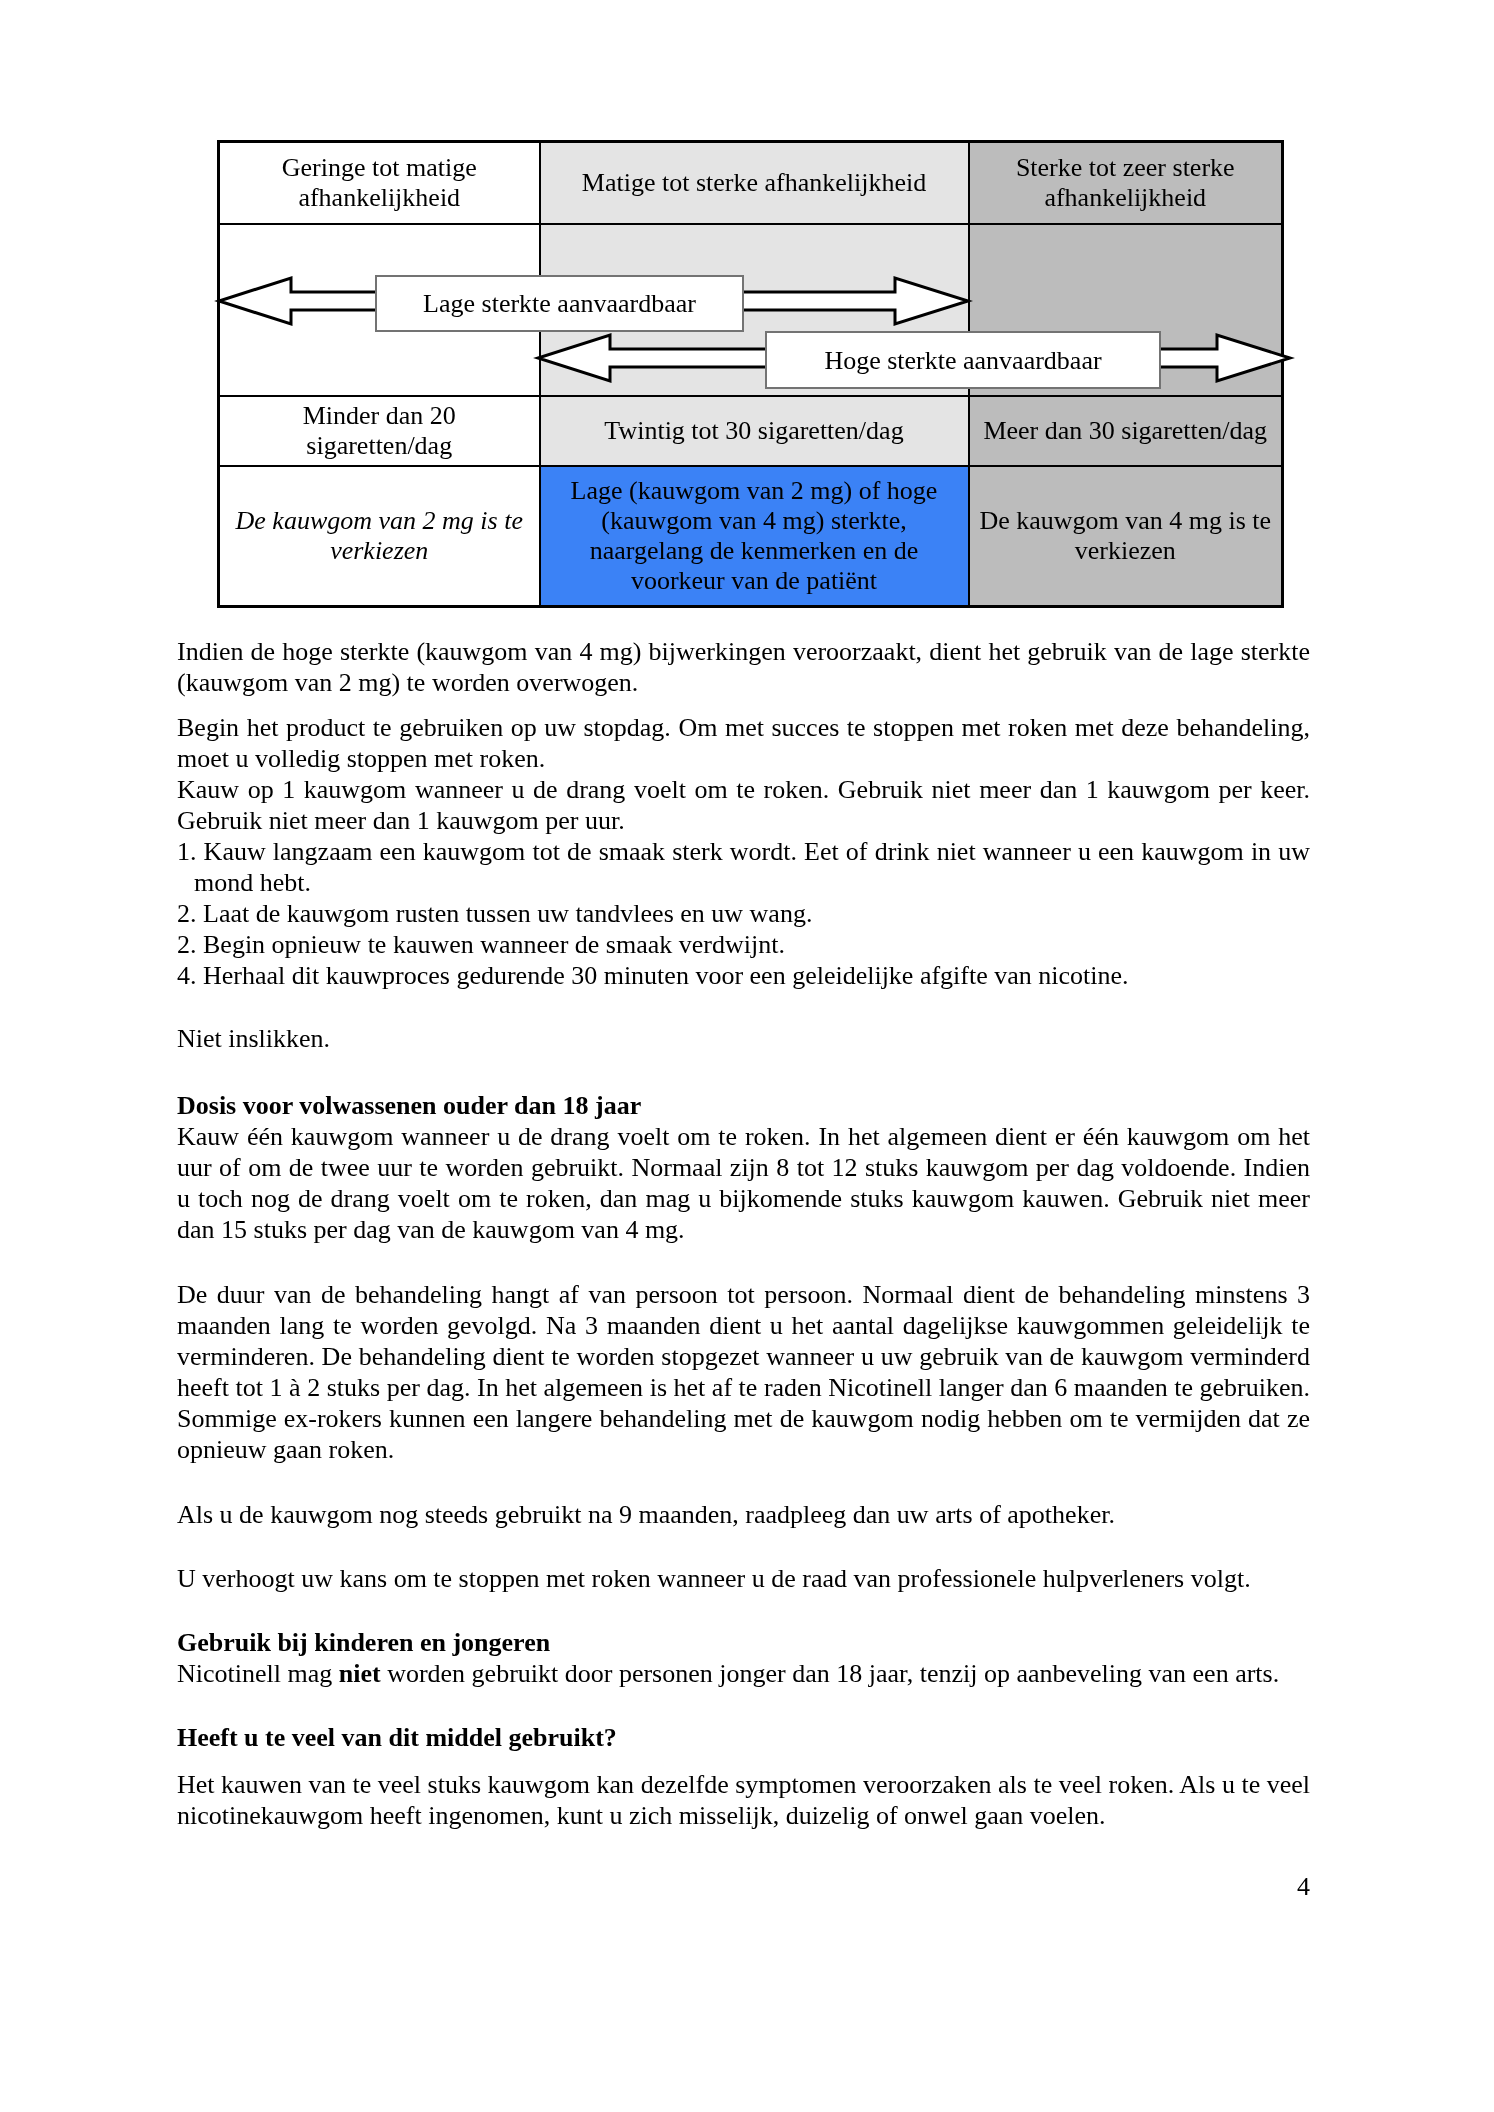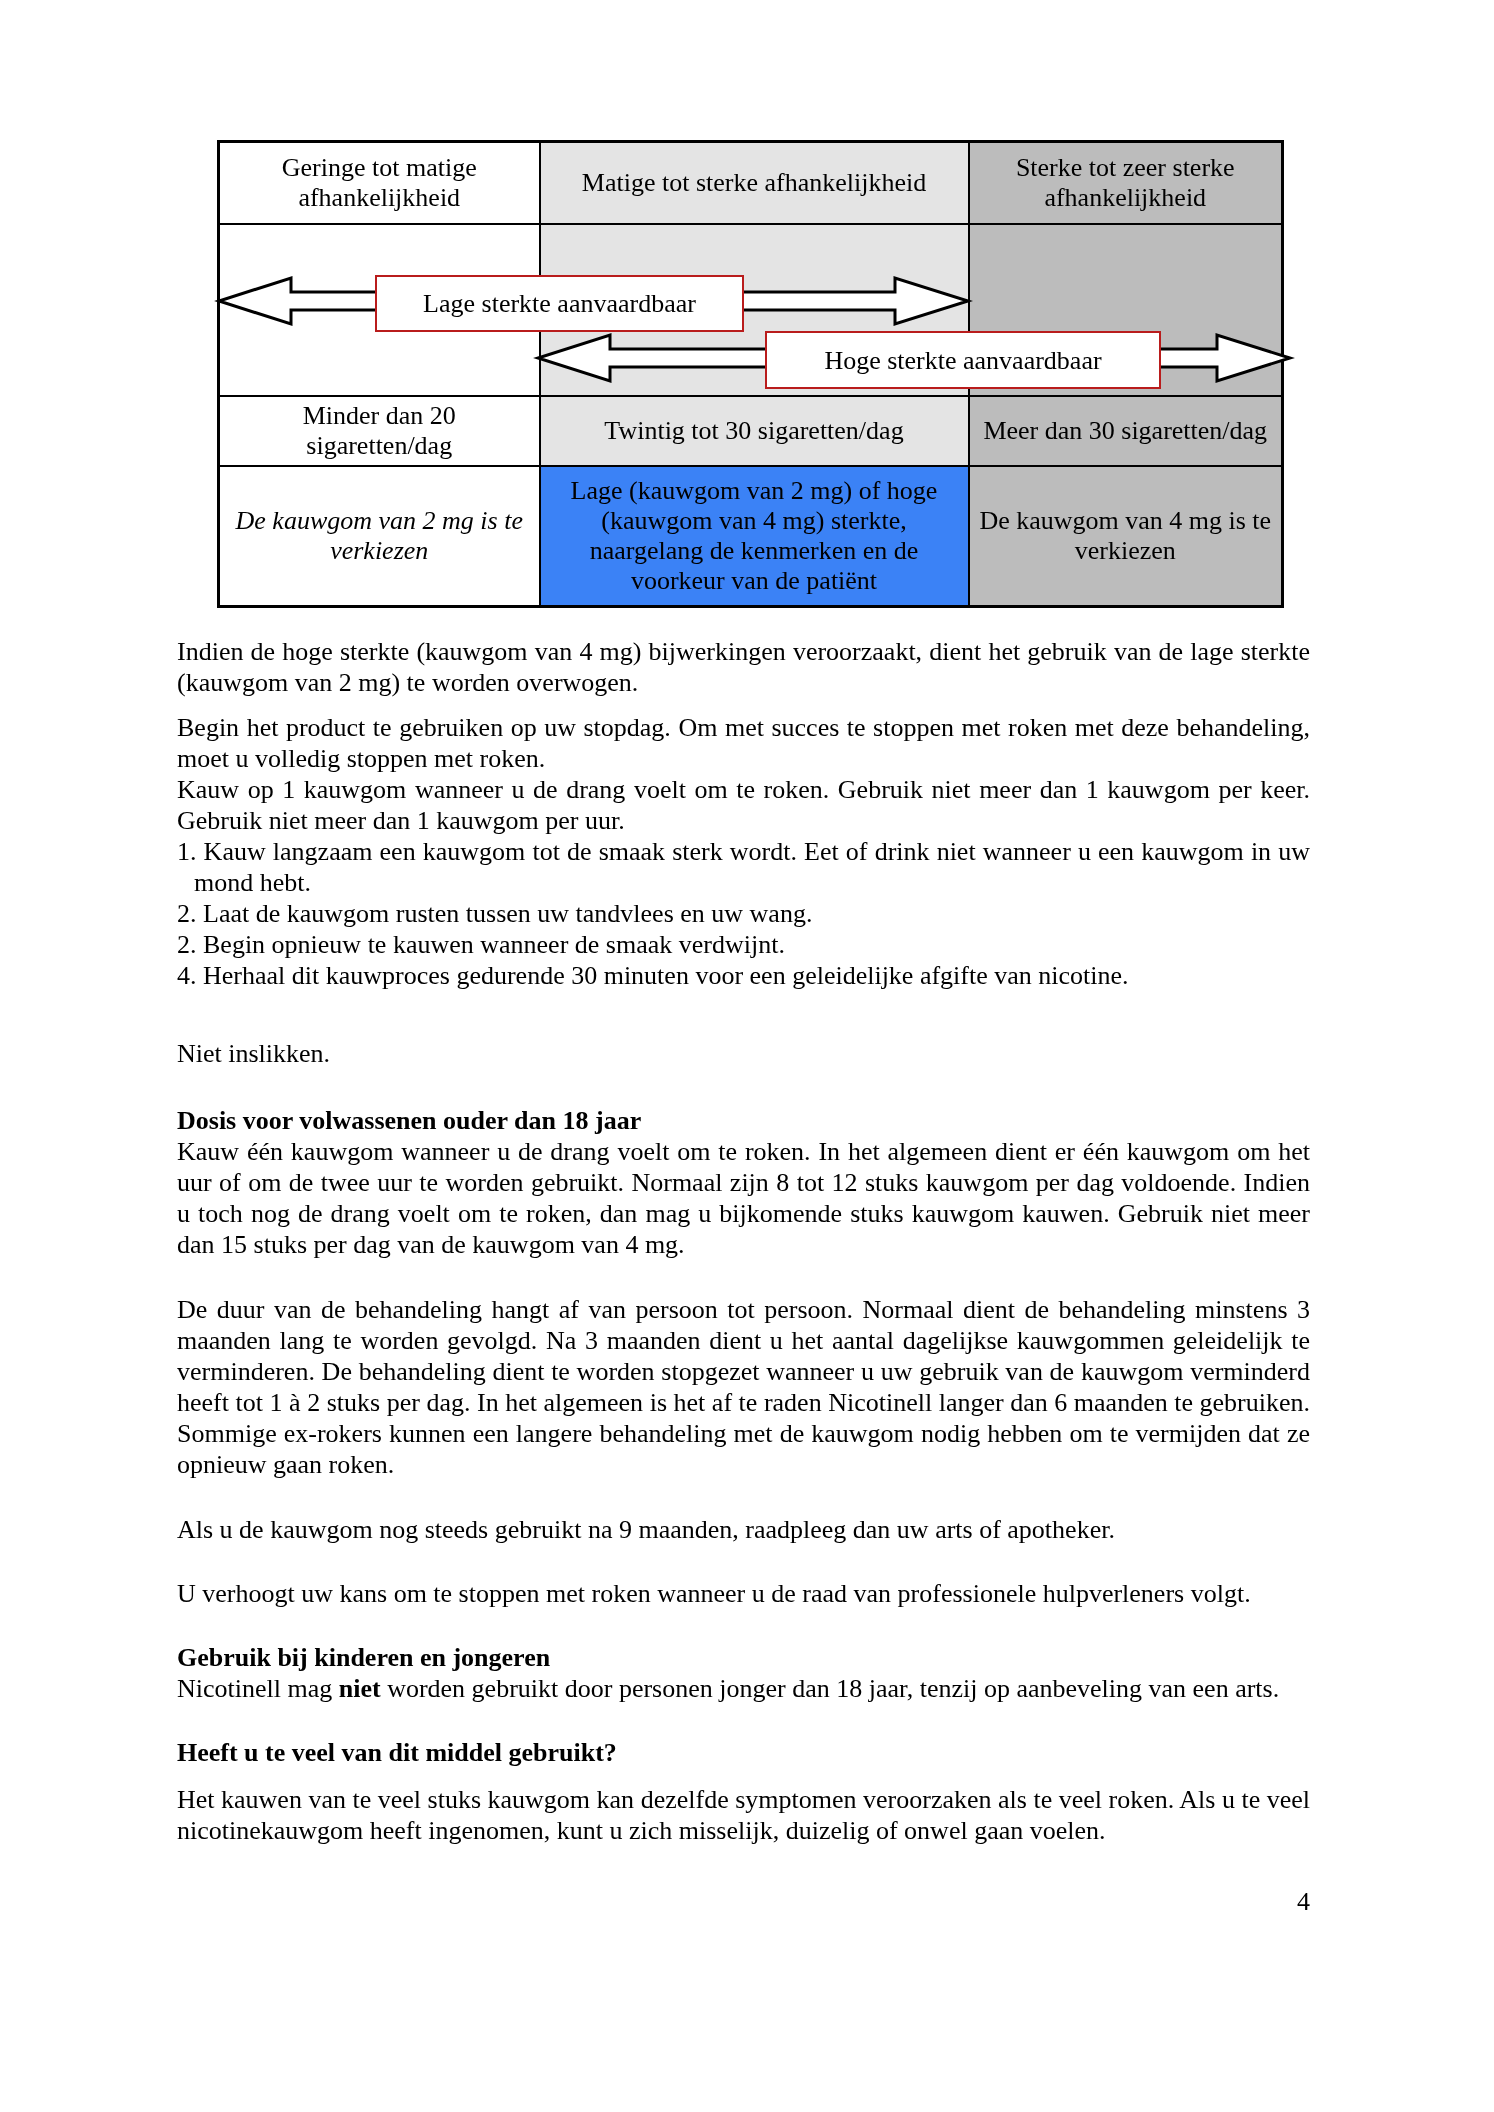--- a/index.html
+++ b/index.html
@@ -52,37 +52,37 @@
     top: 79px;
     width: 1064px;
     height: 172px;
     pointer-events: none;
   }
   .arrow-layer svg { position: absolute; left: 0; top: 0; overflow: visible; }
   .arrow { fill: #ffffff; stroke: #000000; stroke-width: 3; }
   .arrow-box {
     position: absolute;
     background: #ffffff;
-    border: 2px solid #b91c1c;
+    border: 2px solid #737373;
     display: flex;
     align-items: center;
     justify-content: center;
     font-size: 26px;
     white-space: nowrap;
   }
   .box-low  { left: 158px; top: 56px;  width: 365px; height: 53px; }
   .box-high { left: 548px; top: 112px; width: 392px; height: 54px; }
 
   
   .para { text-align: justify; margin: 0; }
   .p-after-table { margin-top: 28px; }
   .h-underline { margin-top: 32px; text-decoration: underline; }
   .p-begin { margin-top: 14px; }
   .step { text-align: justify; padding-left: 17px; text-indent: -17px; }
-  .p-niet { margin-top: 47px; }
+  .p-niet { margin-top: 32px; }
   .h-bold { font-weight: bold; margin: 0; }
   .h-dosis { margin-top: 36px; }
   .p-duur { margin-top: 34px; }
   .p-als { margin-top: 34px; }
   .p-verhoogt { margin-top: 33px; }
   .h-kinderen { margin-top: 33px; }
   .h-overdose { margin-top: 33px; }
   .p-overdose { margin-top: 16px; }
   .page-number { margin-top: 40px; text-align: right; }
   b { font-weight: bold; }

